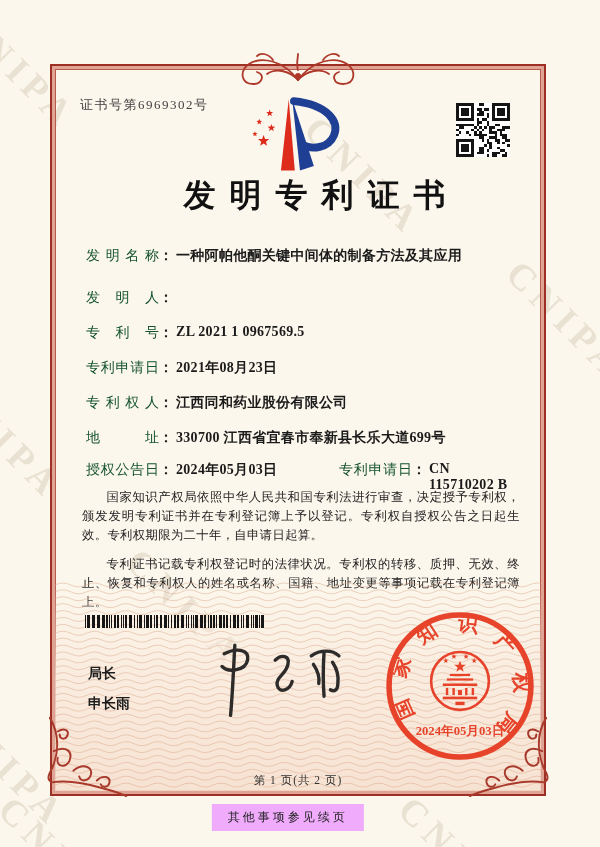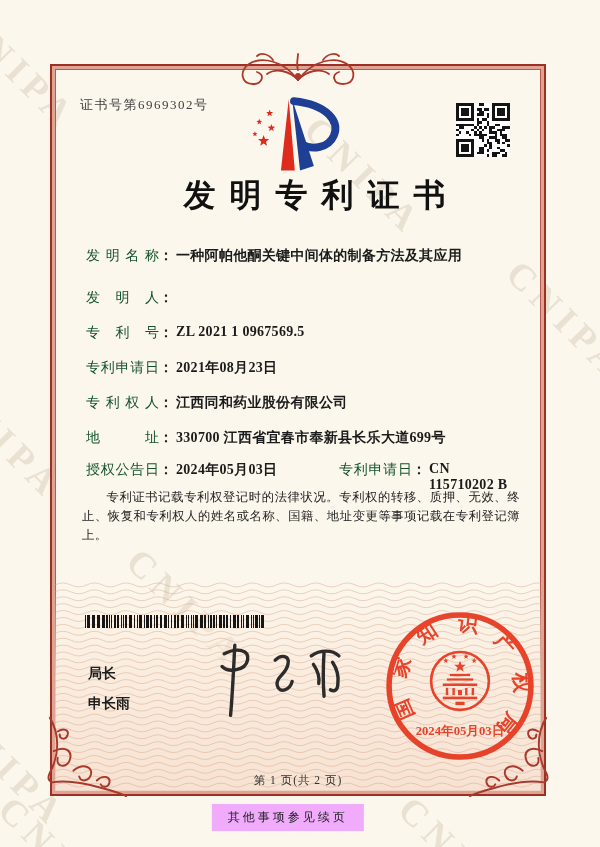--- a/index.html
+++ b/index.html
@@ -266,20 +266,21 @@
         <span class="fcolon">：</span>
       <span class="fvalue" style="flex:0 0 auto">2024年05月03日</span>
       <span class="grant-second">
         <span class="flabel">专利申请日</span>
           <span class="fcolon">：</span>
         <span class="fvalue">CN 115710202 B</span>
       </span>
     </div>
 
     <div class="paras">
+      <p>国家知识产权局依照中华人民共和国专利法进行审查，决定授予专利权，颁发发明专利证书并在专利登记簿上予以登记。专利权自授权公告之日起生效。专利权期限为二十年，自申请日起算。</p>
       <p>专利证书记载专利权登记时的法律状况。专利权的转移、质押、无效、终止、恢复和专利权人的姓名或名称、国籍、地址变更等事项记载在专利登记簿上。</p>
     </div>
 
     <div class="waves">
       <svg id="waves-svg" viewBox="0 0 492 212" preserveAspectRatio="none">
           <path d="M0,3 q8,-4 16,0 t16,0 q8,-4 16,0 t16,0 q8,-4 16,0 t16,0 q8,-4 16,0 t16,0 q8,-4 16,0 t16,0 q8,-4 16,0 t16,0 q8,-4 16,0 t16,0 q8,-4 16,0 t16,0 q8,-4 16,0 t16,0 q8,-4 16,0 t16,0 q8,-4 16,0 t16,0 q8,-4 16,0 t16,0 q8,-4 16,0 t16,0 q8,-4 16,0 t16,0 q8,-4 16,0 t16,0 q8,-4 16,0 t16,0" fill="none" stroke="#d89d80" stroke-width="0.8" stroke-opacity="0.55"></path>
           <path d="M0,10 q8,-4 16,0 t16,0 q8,-4 16,0 t16,0 q8,-4 16,0 t16,0 q8,-4 16,0 t16,0 q8,-4 16,0 t16,0 q8,-4 16,0 t16,0 q8,-4 16,0 t16,0 q8,-4 16,0 t16,0 q8,-4 16,0 t16,0 q8,-4 16,0 t16,0 q8,-4 16,0 t16,0 q8,-4 16,0 t16,0 q8,-4 16,0 t16,0 q8,-4 16,0 t16,0 q8,-4 16,0 t16,0 q8,-4 16,0 t16,0" fill="none" stroke="#d89d80" stroke-width="0.8" stroke-opacity="0.55"></path>
           <path d="M0,17 q8,-4 16,0 t16,0 q8,-4 16,0 t16,0 q8,-4 16,0 t16,0 q8,-4 16,0 t16,0 q8,-4 16,0 t16,0 q8,-4 16,0 t16,0 q8,-4 16,0 t16,0 q8,-4 16,0 t16,0 q8,-4 16,0 t16,0 q8,-4 16,0 t16,0 q8,-4 16,0 t16,0 q8,-4 16,0 t16,0 q8,-4 16,0 t16,0 q8,-4 16,0 t16,0 q8,-4 16,0 t16,0 q8,-4 16,0 t16,0" fill="none" stroke="#d89d80" stroke-width="0.8" stroke-opacity="0.55"></path>
           <path d="M0,24 q8,-4 16,0 t16,0 q8,-4 16,0 t16,0 q8,-4 16,0 t16,0 q8,-4 16,0 t16,0 q8,-4 16,0 t16,0 q8,-4 16,0 t16,0 q8,-4 16,0 t16,0 q8,-4 16,0 t16,0 q8,-4 16,0 t16,0 q8,-4 16,0 t16,0 q8,-4 16,0 t16,0 q8,-4 16,0 t16,0 q8,-4 16,0 t16,0 q8,-4 16,0 t16,0 q8,-4 16,0 t16,0 q8,-4 16,0 t16,0" fill="none" stroke="#d89d80" stroke-width="0.8" stroke-opacity="0.55"></path>
           <path d="M0,31 q8,-4 16,0 t16,0 q8,-4 16,0 t16,0 q8,-4 16,0 t16,0 q8,-4 16,0 t16,0 q8,-4 16,0 t16,0 q8,-4 16,0 t16,0 q8,-4 16,0 t16,0 q8,-4 16,0 t16,0 q8,-4 16,0 t16,0 q8,-4 16,0 t16,0 q8,-4 16,0 t16,0 q8,-4 16,0 t16,0 q8,-4 16,0 t16,0 q8,-4 16,0 t16,0 q8,-4 16,0 t16,0 q8,-4 16,0 t16,0" fill="none" stroke="#d89d80" stroke-width="0.8" stroke-opacity="0.55"></path>

